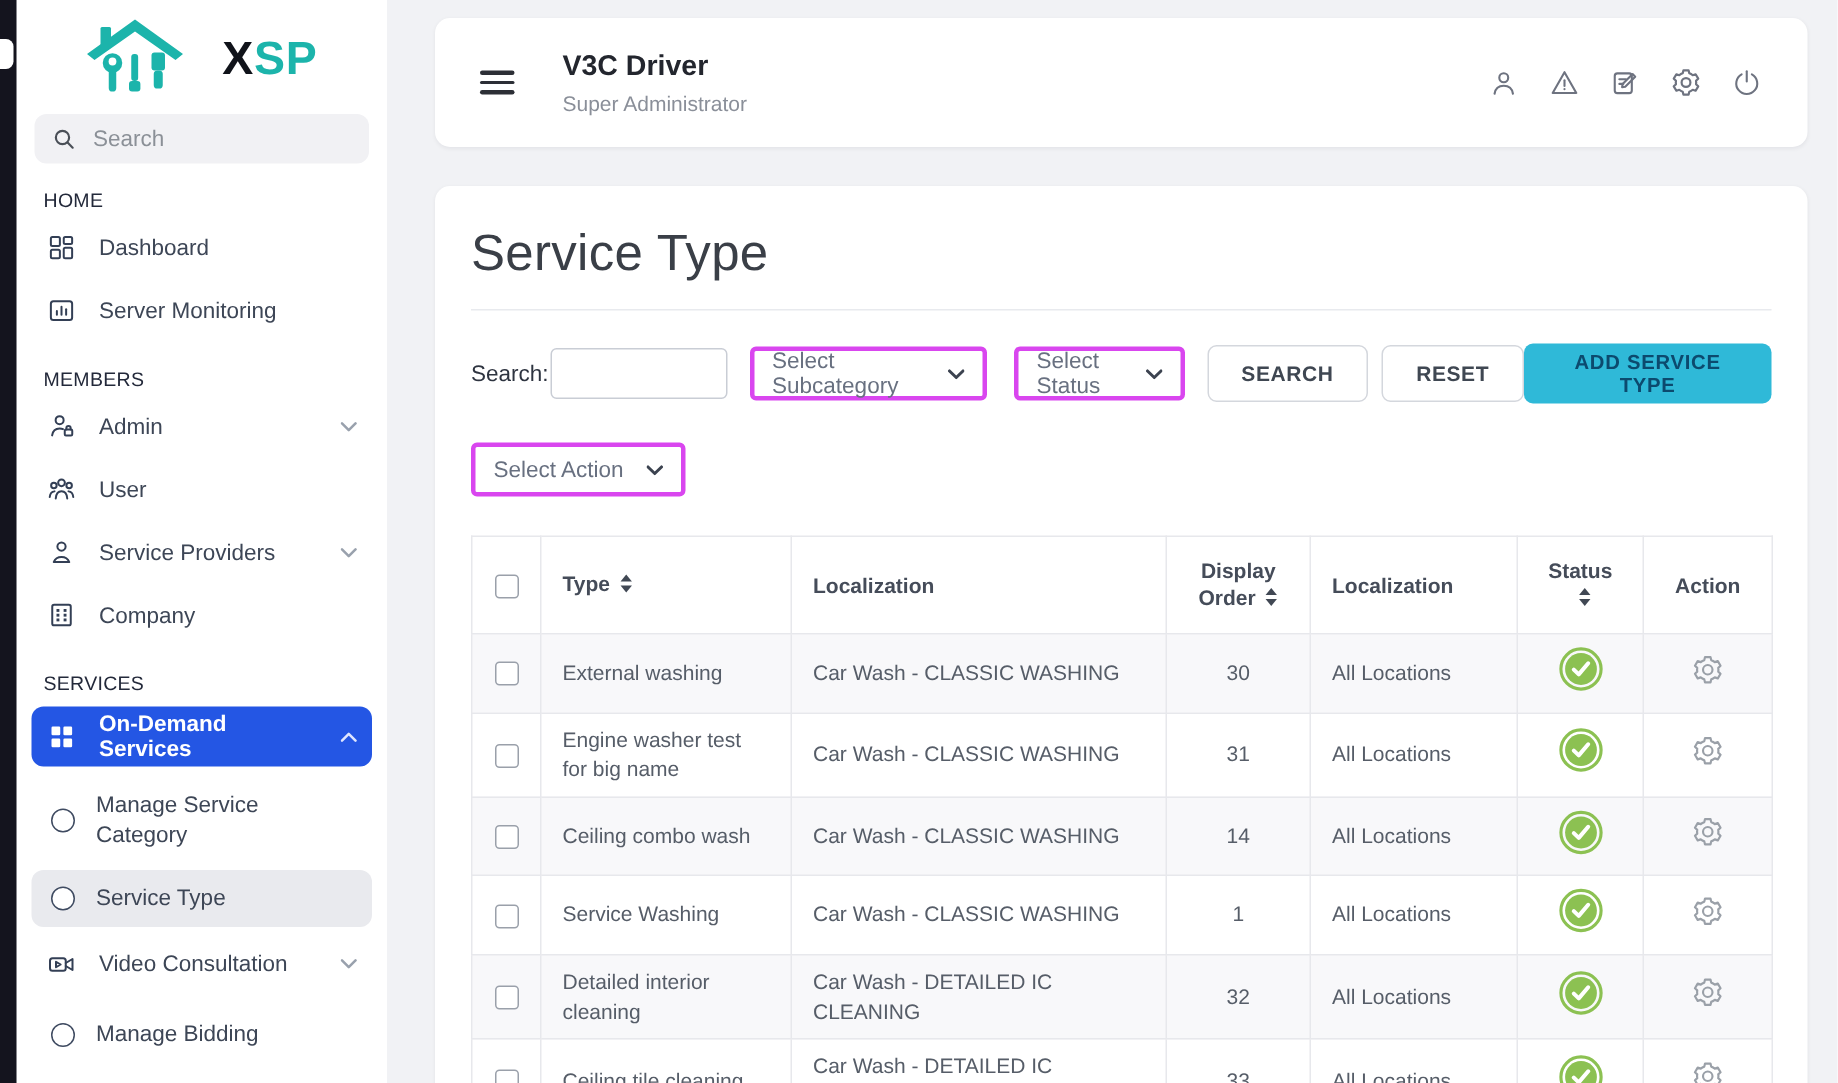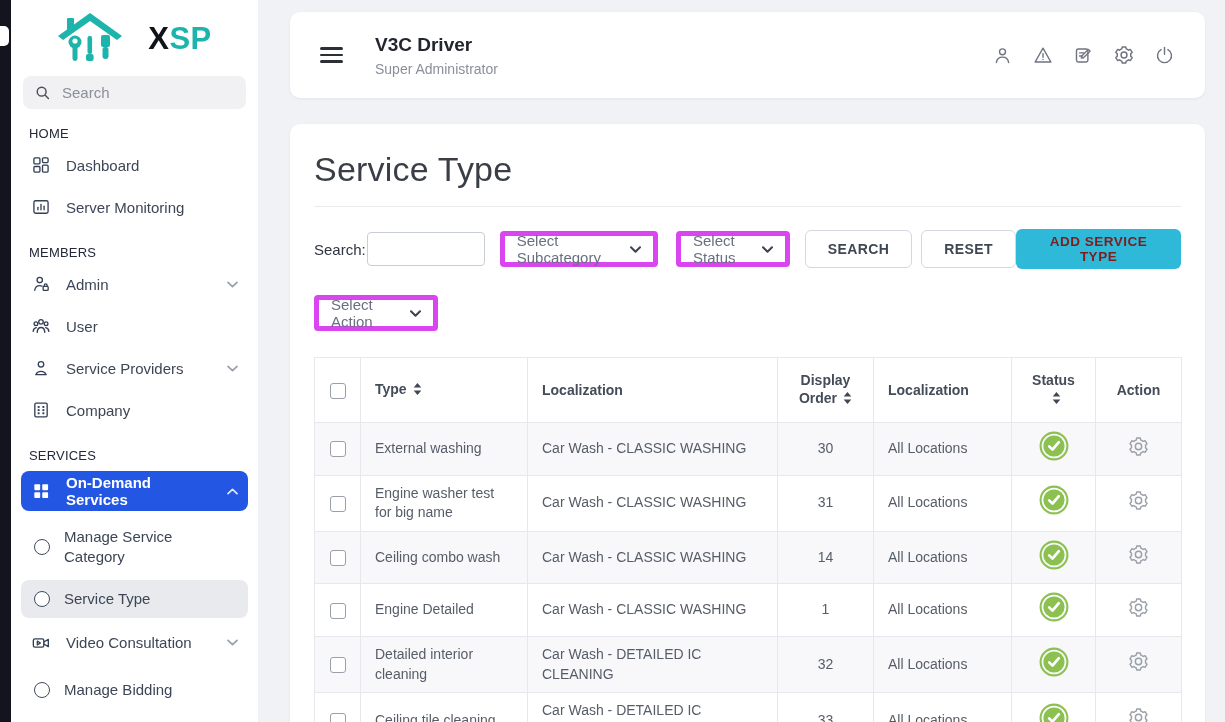--- a/index.html
+++ b/index.html
@@ -45,28 +45,28 @@
   .top-icon{cursor:pointer}
   .top-icon svg{stroke:#6e7380;fill:none;stroke-width:1.6;stroke-linecap:round;stroke-linejoin:round}
 
   .content-card{background:#fff;border-radius:10px;box-shadow:0 1px 3px rgba(20,20,40,.06);margin-top:26px;padding:26px 24px;flex:none}
   .page-title{font-size:34px;color:#3a3f47;font-weight:500;letter-spacing:.2px}
   .title-rule{border:0;border-top:1px solid #e8eaee;margin:17px 0 0}
 
   .filter-row{display:flex;align-items:center;margin-top:22px}
   .filter-label{font-weight:400;font-size:15px;color:#2e3440;flex:none}
   .search-box{width:100px;height:32px;border:1px solid #c9cdd5;border-radius:4px;margin:0 15px 0 1px;outline:none;padding:0 8px;font-size:15px;font-family:"Liberation Sans",sans-serif;color:#3d4656}
-  .select{height:36px;border:5px solid #d946ef;border-radius:4px;display:flex;align-items:center;justify-content:space-between;padding:0 12px;color:#687080;font-size:15px;background:#fff;box-sizing:border-box;cursor:pointer}
+  .select{height:36px;border:3px solid #d946ef;border-radius:4px;display:flex;align-items:center;justify-content:space-between;padding:0 12px;color:#687080;font-size:15px;background:#fff;box-sizing:border-box;cursor:pointer}
   .select .sel-chev svg{stroke:#3c4350;fill:none;stroke-width:2;stroke-linecap:round;stroke-linejoin:round}
   .sel-subcat{width:168px;margin-right:18px}
   .sel-status{width:120px;margin-right:6px}
   .btn-plain{height:38px;background:#fff;border:1px solid #d4d7dd;border-radius:6px;font-family:"Liberation Sans",sans-serif;font-weight:700;font-size:14px;color:#3f4752;letter-spacing:.4px;padding:0 22px;margin-left:9px;cursor:pointer}
-  .btn-add{height:40px;background:#2fb9d8;border:0;border-radius:6px;color:#7f1d1d;font-family:"Liberation Sans",sans-serif;font-weight:700;font-size:13.5px;letter-spacing:.5px;padding:0 18px;margin-left:auto;cursor:pointer}
+  .btn-add{height:40px;background:#2fb9d8;border:0;border-radius:6px;color:#0c4a6e;font-family:"Liberation Sans",sans-serif;font-weight:700;font-size:13.5px;letter-spacing:.5px;padding:0 18px;margin-left:auto;cursor:pointer}
   .action-row{margin-top:26px}
-  .sel-action{width:124px}
+  .sel-action{width:143px}
 
   
   table.svc{border-collapse:collapse;table-layout:fixed;width:867px;margin-top:26px}
   .svc th,.svc td{border:1px solid #e7e8ec;font-size:14px}
   .svc th{height:56px;font-weight:700;color:#454c59;text-align:left;padding:4px 14px;background:#fff;line-height:1.3}
   .svc td{padding:8px 14px;color:#565d68;vertical-align:middle;line-height:1.4;height:30px}
   .svc tbody tr{height:47px}
   .svc tbody tr:nth-child(odd){background:#f8f8fa}
   .center{text-align:center !important}
   .svc input[type=checkbox]{appearance:none;-webkit-appearance:none;width:16px;height:16px;border:1.6px solid #9aa0aa;border-radius:3px;background:#fff;margin:0;vertical-align:middle;cursor:pointer}
@@ -420,21 +420,21 @@
                   <circle cx="15" cy="15" r="10.6" fill="#8cc152"></circle>
                   <path d="M10.2 15.4 L13.5 18.6 L19.8 11.2" stroke="#fff" stroke-width="2.7" fill="none" stroke-linecap="round" stroke-linejoin="round"></path>
                 </svg></span></td>
             <td class="center"><span class="gear-btn"><svg width="23" height="23" viewBox="0 0 24 24">
                   <circle cx="12" cy="12" r="3.3"></circle>
                   <path d="M13.9 3.2 L14.4 5.3 A7.2 7.2 0 0 1 16.9 6.7 L19 6 L20.9 9.2 L19.3 10.7 A7.2 7.2 0 0 1 19.3 13.3 L20.9 14.8 L19 18 L16.9 17.3 A7.2 7.2 0 0 1 14.4 18.7 L13.9 20.8 L10.1 20.8 L9.6 18.7 A7.2 7.2 0 0 1 7.1 17.3 L5 18 L3.1 14.8 L4.7 13.3 A7.2 7.2 0 0 1 4.7 10.7 L3.1 9.2 L5 6 L7.1 6.7 A7.2 7.2 0 0 1 9.6 5.3 L10.1 3.2 Z"></path>
                 </svg></span></td>
           </tr>
           <tr>
             <td class="center"><input type="checkbox" style=""></td>
-            <td>Engine Detailed</td>
+            <td>Service Washing</td>
             <td>Car Wash - CLASSIC WASHING</td>
             <td class="center">1</td>
             <td>All Locations</td>
             <td class="center"><span class="status-badge" title="Active"><svg width="30" height="30" viewBox="0 0 30 30">
                   <circle cx="15" cy="15" r="13.4" fill="none" stroke="#8cc152" stroke-width="2.1"></circle>
                   <circle cx="15" cy="15" r="10.6" fill="#8cc152"></circle>
                   <path d="M10.2 15.4 L13.5 18.6 L19.8 11.2" stroke="#fff" stroke-width="2.7" fill="none" stroke-linecap="round" stroke-linejoin="round"></path>
                 </svg></span></td>
             <td class="center"><span class="gear-btn"><svg width="23" height="23" viewBox="0 0 24 24">
                   <circle cx="12" cy="12" r="3.3"></circle>

